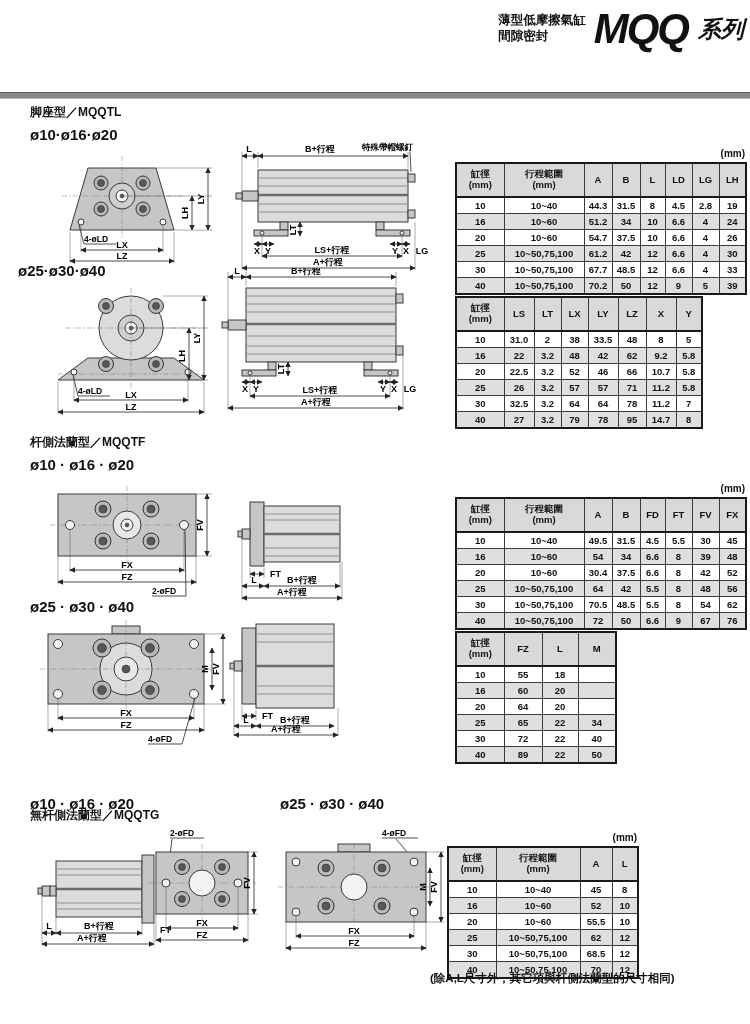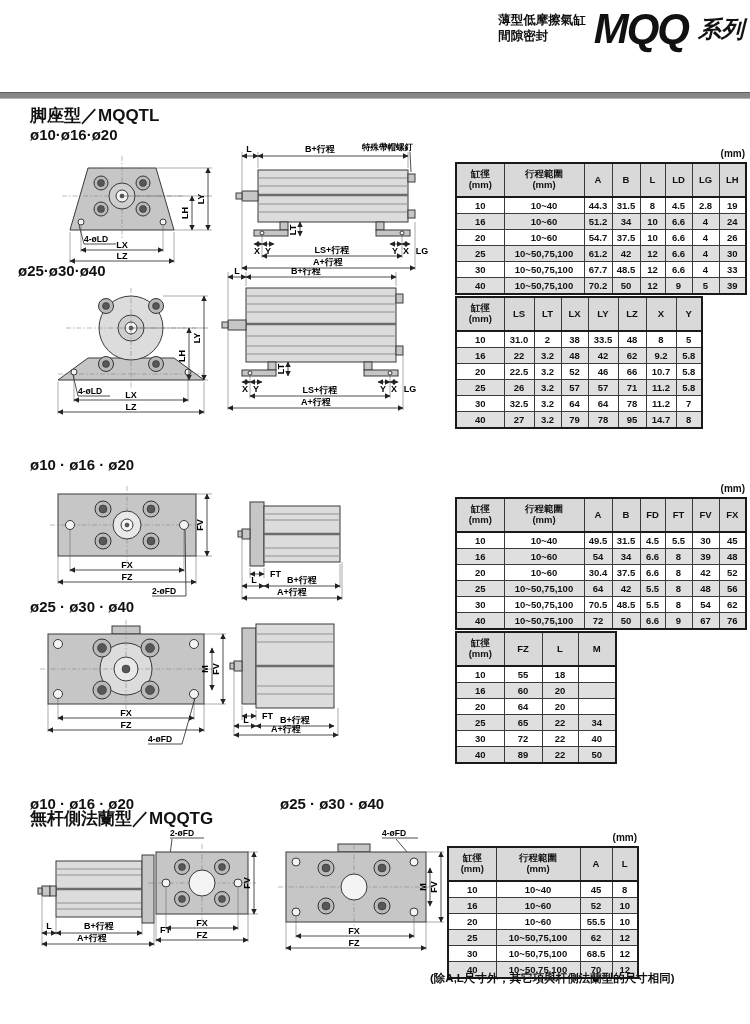--- a/index.html
+++ b/index.html
@@ -8,21 +8,21 @@
 
   
   .hdr{position:absolute;top:8px;right:6px;display:flex;align-items:center;gap:8px;}
   .hdr-sub{font-size:12.5px;font-weight:bold;line-height:1.25;}
   .hdr-series{font-size:42px;font-weight:bold;font-style:italic;letter-spacing:-2px;line-height:1;}
   .hdr-suffix{font-size:23px;font-weight:bold;font-style:italic;margin-left:2px;}
   .rule{position:absolute;left:0;top:92px;width:750px;height:5px;background:#878787;
         border-top:1px solid #5e5e5e;border-bottom:1px solid #b5b5b5;}
 
   
-  .sec-title{position:absolute;font-size:17px;font-weight:bold;white-space:nowrap;}
+  .sec-title{position:absolute;font-size:12px;font-weight:bold;white-space:nowrap;}
   .sec-bores{position:absolute;font-size:15px;font-weight:bold;white-space:nowrap;}
 
   
   table.dim-table{position:absolute;border-collapse:collapse;table-layout:fixed;
         border:2px solid #1a1a1a;text-align:center;}
   .dim-table th{background:#d9d9d9;border:1px solid #3a3a3a;border-bottom:2px solid #1a1a1a;
         font-weight:bold;font-size:9.5px;line-height:1.15;white-space:pre-line;height:30px;padding:1px 0;}
   .dim-table td{border:1px solid #3a3a3a;font-weight:bold;font-size:9.5px;height:15px;padding:0;}
   .dim-table tbody tr:nth-child(even) td{background:#dfdfdf;}
   .unit{position:absolute;font-size:10px;font-weight:bold;text-align:right;}
@@ -420,20 +420,21 @@
           <td>3.2</td>
           <td>79</td>
           <td>78</td>
           <td>95</td>
           <td>14.7</td>
           <td>8</td>
         </tr>
       </tbody>
     </table>
 
+  <div class="sec-title" style="left:30px;top:434px">杆側法蘭型／MQQTF</div>
   <div class="sec-bores" style="left:30px;top:456px">ø10 · ø16 · ø20</div>
 
   <div class="diag" style="left:44px;top:478px">
     <svg width="185" height="120" viewBox="0 0 185 120">
       <rect class="fillA" x="14" y="16" width="138" height="62"></rect>
       <line class="cl" x1="6" y1="47" x2="160" y2="47"></line>
       <line class="cl" x1="83" y1="8" x2="83" y2="86"></line>
       <circle class="boltO" cx="59" cy="31" r="8"></circle>
         <circle class="boltI" cx="59" cy="31" r="4"></circle>
       <circle class="boltO" cx="107" cy="31" r="8"></circle>

